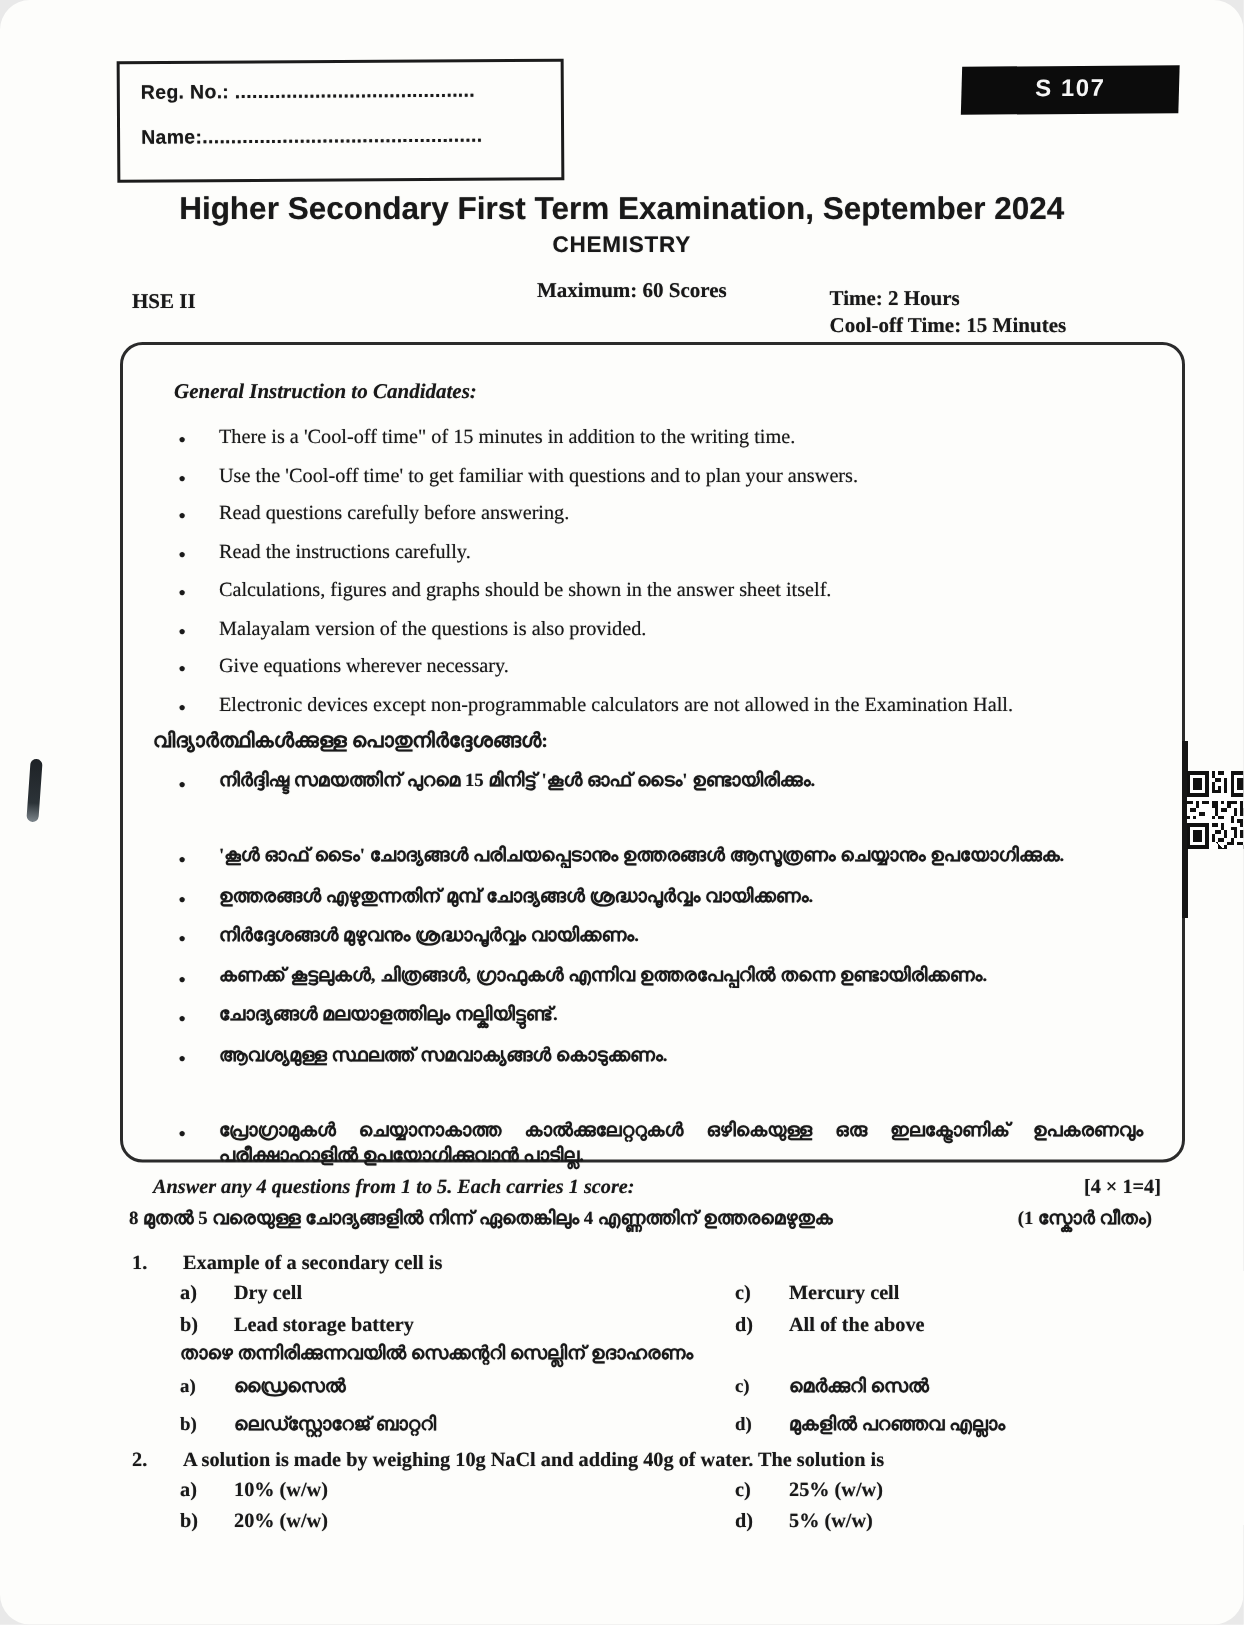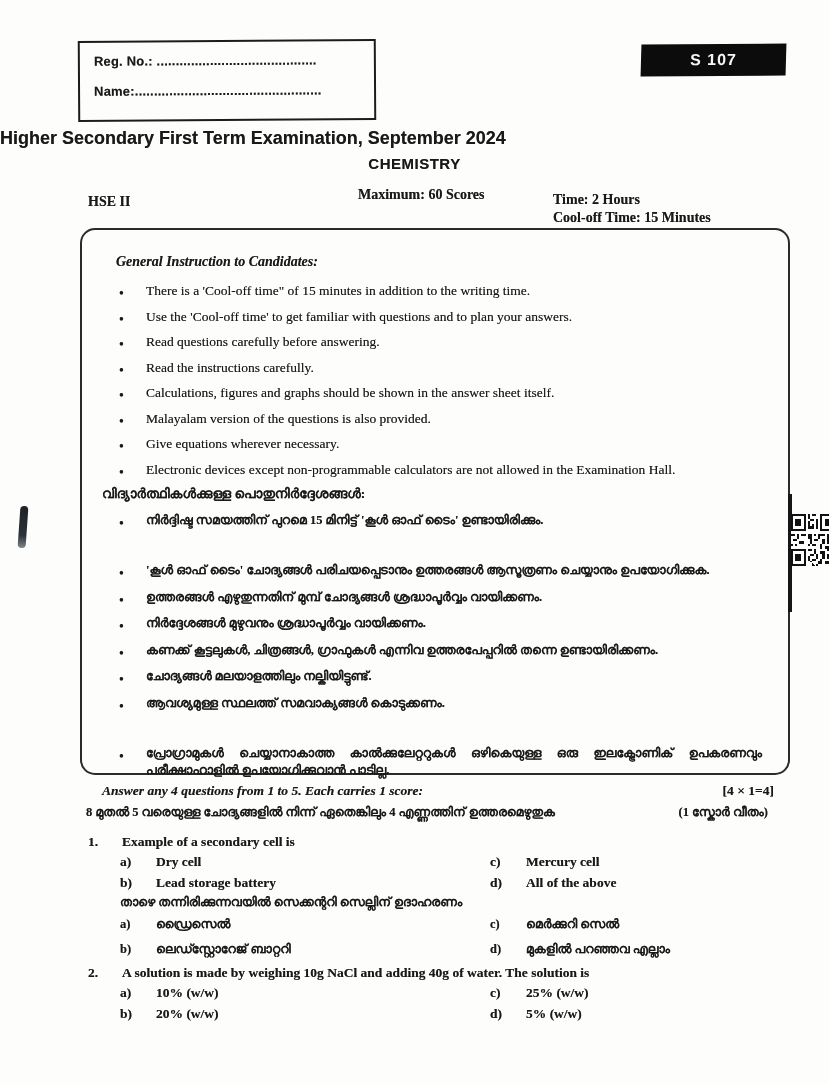--- a/index.html
+++ b/index.html
@@ -3,42 +3,43 @@
 <meta charset="utf-8">
 <style>
   * { margin:0; padding:0; box-sizing:border-box; }
   html,body { background:#e9e9e9; }
   .page {
     position:relative; width:829px; height:1083px; margin:0 auto;
     background:#fdfdfb; overflow:hidden;
     color:#191919;
     font-family:"Liberation Serif", serif;
     text-shadow:0 0 0.55px rgba(25,25,25,0.55);
+    border-radius:20px;
   }
   
   .reg-box{
     position:absolute; left:78px; top:40px; width:298px; height:81px;
     border:2.5px solid #1c1c1c; transform:rotate(-0.35deg);
     padding:11px 0 0 14px;
     font-family:"Liberation Sans", sans-serif; font-weight:bold; font-size:13px;
     letter-spacing:0.2px;
   }
   .reg-line{ margin-bottom:15px; white-space:nowrap; overflow:hidden; }
   .code-box{
     position:absolute; left:641px; top:44px; width:145px; height:32px;
     background:#0c0c0c; color:#f5f5f5; transform:rotate(-0.4deg) skewX(-2deg);
     display:flex; align-items:center; justify-content:center;
     font-family:"Liberation Sans", sans-serif; font-weight:bold; font-size:16px;
     letter-spacing:1px; text-shadow:none;
   }
   
   .title{
     position:absolute; left:0; top:128px; width:100%;
-    text-align:left; font-family:"Liberation Sans", sans-serif;
-    font-weight:bold; font-size:18px;
+    text-align:center; font-family:"Liberation Sans", sans-serif;
+    font-weight:bold; font-size:21px;
   }
   .subject{
     position:absolute; left:0; top:155px; width:100%;
     text-align:center; font-family:"Liberation Sans", sans-serif;
     font-weight:bold; font-size:15px; letter-spacing:0.5px;
   }
   .meta-level{ position:absolute; left:88px; top:194px; font-weight:bold; font-size:14px; }
   .meta-max{ position:absolute; left:358px; top:187px; font-weight:bold; font-size:14px; }
   .meta-time{ position:absolute; left:553px; top:191px; font-weight:bold; font-size:14px; line-height:18px; }
   

